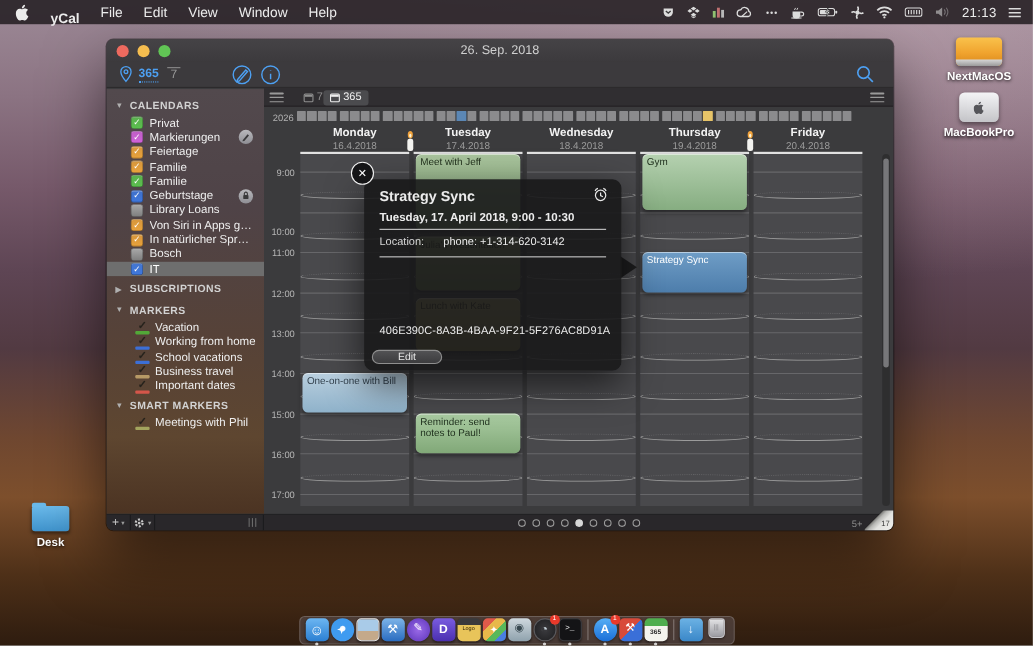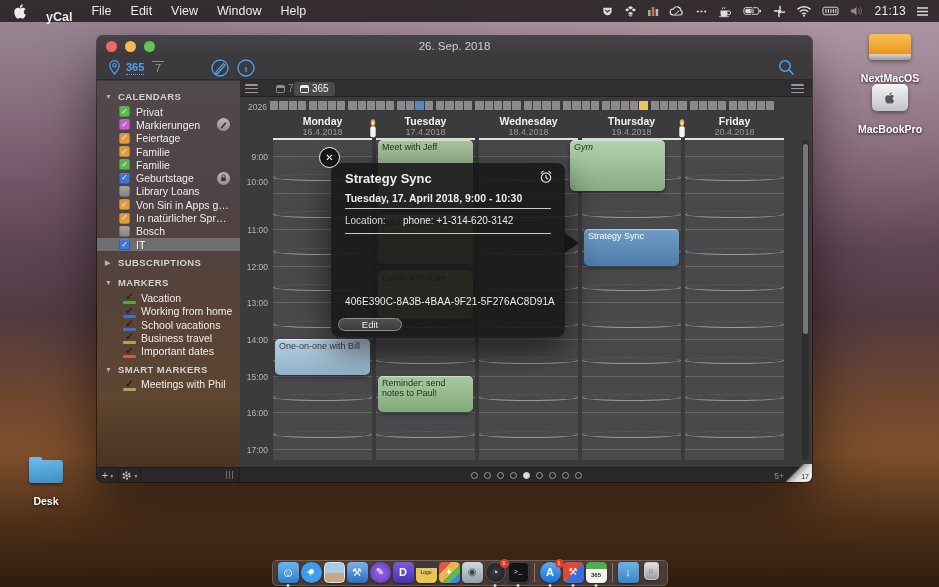--- a/index.html
+++ b/index.html
@@ -15,21 +15,21 @@
   .menubar { position:absolute; top:0; left:0; right:0; height:22px; background:rgba(42,36,40,.92);
     display:flex; align-items:center; color:#ececec; font-size:12.5px; z-index:50; }
   .mb-left { display:flex; align-items:center; gap:19px; padding-left:14px; }
   .mb-appname { font-weight:bold;margin-top:12px; }
   .mb-item { cursor:default; }
   .mb-right { margin-left:auto; display:flex; align-items:center; gap:10px; padding-right:10px; }
   .mb-ic { display:flex; align-items:center; justify-content:center; height:22px; }
   .mb-clock { font-size:12px; letter-spacing:.3px; }
 
   
-  .desk-icon { position:absolute; display:flex; flex-direction:column; align-items:center; gap:12px; width:84px; }
+  .desk-icon { position:absolute; display:flex; flex-direction:column; align-items:center; gap:4px; width:84px; }
   .desk-icon .lbl { color:#fff; font-size:10.5px; font-weight:bold; text-shadow:0 1px 3px rgba(0,0,0,.85); }
   .drive-orange { width:42px; height:26px; border-radius:4px; position:relative;
     background:linear-gradient(180deg,#f9c24c 0%,#f0a32e 55%,#d8861a 100%); box-shadow:0 2px 4px rgba(0,0,0,.4);}
   .drive-orange::after { content:""; position:absolute; left:0; right:0; bottom:0; height:6px;
     background:linear-gradient(180deg,#d8d8d8,#9a9a9a); border-radius:0 0 4px 4px; }
   .drive-silver { width:36px; height:27px; border-radius:5px; display:flex; align-items:center; justify-content:center;
     background:linear-gradient(180deg,#f4f4f6,#c4c4c8); box-shadow:0 2px 4px rgba(0,0,0,.4); }
   .folder { width:34px; height:23px; position:relative; border-radius:2px 3px 3px 3px;
     background:linear-gradient(180deg,#6ab9ea,#4093cc); box-shadow:0 2px 3px rgba(0,0,0,.4); }
   .folder::before { content:""; position:absolute; top:-3px; left:0; width:13px; height:4px;
@@ -601,34 +601,34 @@
             <div class="hline dot" style="top: 180.7px; left: 0px; width: 99px;"></div>
             <div class="hline solid" style="top: 199px; left: 0px; width: 99px;"></div>
             <div class="hline dot" style="top: 217.3px; left: 0px; width: 99px;"></div>
             <div class="hline solid" style="top: 235.6px; left: 0px; width: 99px;"></div>
             <div class="hline dot" style="top: 253.9px; left: 0px; width: 99px;"></div>
             <div class="hline solid" style="top: 272.2px; left: 0px; width: 99px;"></div>
             <div class="hline dot" style="top: 290.5px; left: 0px; width: 99px;"></div>
             <div class="hline solid" style="top: 308.8px; left: 0px; width: 99px;"></div>
           </div>
           <div class="hour-label" style="top: 12px;">9:00</div>
-          <div class="hour-label" style="top: 37px;">10:00</div>
+          <div class="hour-label" style="top: 66px;">10:00</div>
           <div class="hour-label" style="top: 85.2px;">11:00</div>
           <div class="hour-label" style="top: 121.8px;">12:00</div>
           <div class="hour-label" style="top: 158.4px;">13:00</div>
           <div class="hour-label" style="top: 195px;">14:00</div>
           <div class="hour-label" style="top: 231.6px;">15:00</div>
           <div class="hour-label" style="top: 268.2px;">16:00</div>
           <div class="hour-label" style="top: 304.8px;">17:00</div>
           <div class="event" style="left: 35px; top: 199px; height: 36.43px; background: linear-gradient(rgb(185, 207, 223), rgb(143, 178, 202)); color: rgb(51, 66, 78);">One-on-one with Bill</div>
           <div class="event" style="left: 138px; top: -0.104px; height: 69.004px; background: linear-gradient(rgb(169, 196, 157), rgb(127, 161, 114)); color: rgb(36, 51, 31);">Meet with Jeff</div>
           <div class="event" style="left: 138px; top: 74.56px; height: 49.24px; background: linear-gradient(rgb(156, 171, 116), rgb(120, 137, 83)); color: rgb(38, 46, 22);">Julia's presentation</div>
           <div class="event" style="left: 138px; top: 131.29px; height: 47.41px; background: linear-gradient(rgb(186, 176, 110), rgb(148, 138, 76)); color: rgb(46, 42, 18);">Lunch with Kate</div>
           <div class="event" style="left: 138px; top: 235.6px; height: 36.43px; background: linear-gradient(rgb(171, 205, 163), rgb(129, 168, 120)); color: rgb(34, 51, 32);">Reminder: send notes to Paul!</div>
-          <div class="event" style="left: 330px; top: -0.104px; height: 50.704px; background: linear-gradient(rgb(181, 209, 176), rgb(134, 173, 129)); color: rgb(34, 51, 32); font-style: italic;">Gym</div>
+          <div class="event" style="left: 344px; top: -0.104px; height: 50.704px; background: linear-gradient(rgb(181, 209, 176), rgb(134, 173, 129)); color: rgb(34, 51, 32);">Gym</div>
           <div class="event" style="left: 344px; top: 89.2px; height: 36.43px; background: linear-gradient(rgb(111, 157, 198), rgb(77, 125, 171)); color: rgb(255, 255, 255);">Strategy Sync</div>
         </div>
       <div class="vscroll">
           <span class="vthumb"></span>
         </div>
     </div>
 
     <div class="pop-tail"></div>
     <div class="popover">
       <div class="pop-title">Strategy Sync</div>

